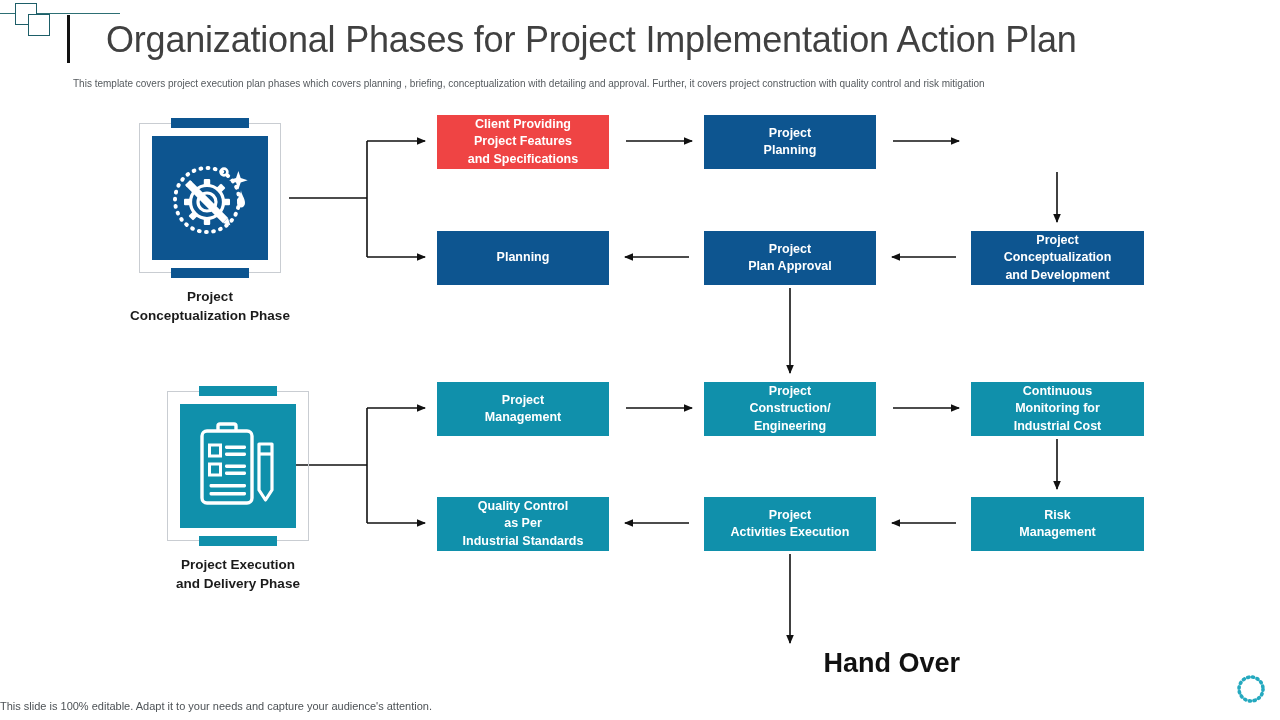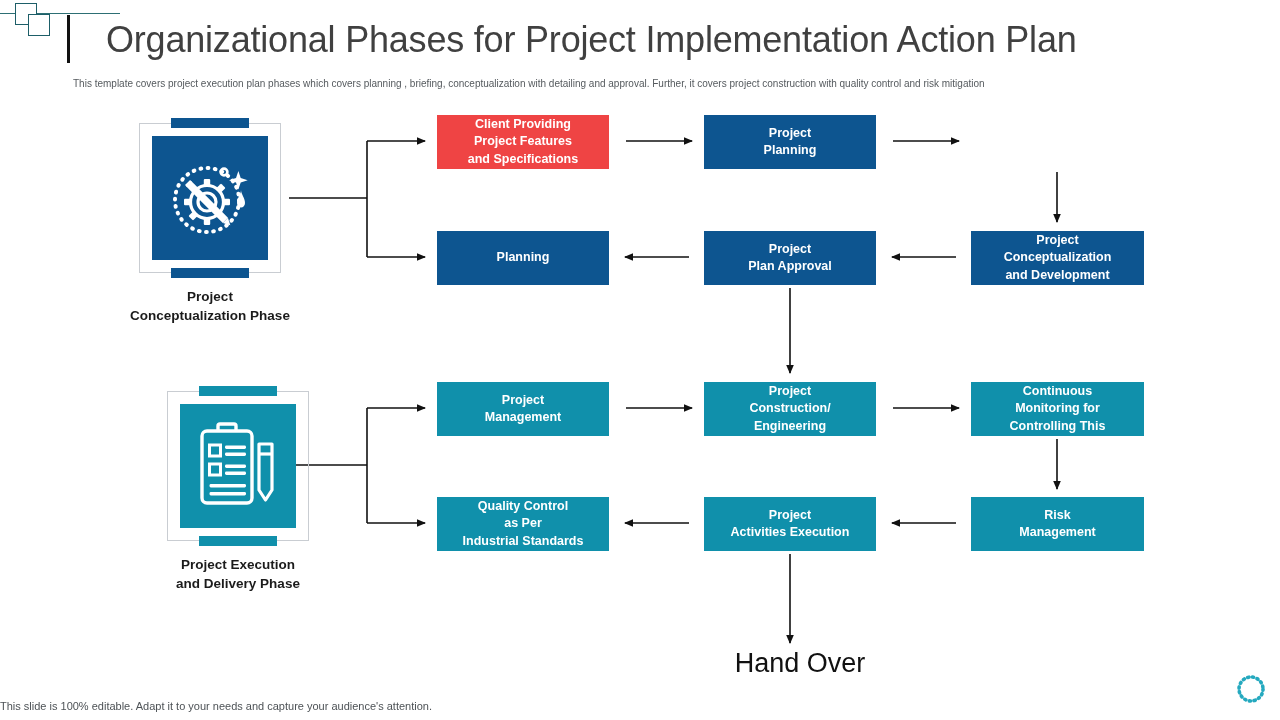--- a/index.html
+++ b/index.html
@@ -48,21 +48,21 @@
     text-align:center;color:#ffffff;font-weight:bold;font-size:12.5px;
     line-height:17.5px;box-sizing:border-box;padding:2px 6px;
   }
 
   
   .wires{position:absolute;left:0;top:0;width:1280px;height:720px;pointer-events:none;}
 
   
   .handover{
     position:absolute;left:640px;top:648px;width:320px;
-    font-size:27px;font-weight:normal;color:#111111;text-align:center;
+    font-size:27px;font-weight:bold;color:#111111;text-align:right;
   }
 
   
   .footer-note{
     position:absolute;left:0;top:700px;width:1280px;
     font-size:11px;color:#4d5256;
   }
 
   
   .logo{position:absolute;right:12px;bottom:14px;width:34px;height:34px;}
@@ -242,21 +242,21 @@
 
   <div class="box" style="left:704px;top:382px;width:172px;height:54px;background:#1090ab;">
     <span style="white-space:pre-line;">Project
 Construction/
 Engineering</span>
   </div>
 
   <div class="box" style="left:971px;top:382px;width:173px;height:54px;background:#1090ab;">
     <span style="white-space:pre-line;">Continuous
 Monitoring for
-Controlling This</span>
+Industrial Cost</span>
   </div>
 
   <div class="box" style="left:437px;top:497px;width:172px;height:54px;background:#1090ab;align-items:center;">
     <span style="white-space:pre-line;">Quality Control
 as Per
 Industrial Standards</span>
   </div>
 
   <div class="box" style="left:704px;top:497px;width:172px;height:54px;background:#1090ab;">
     <span style="white-space:pre-line;">Project

